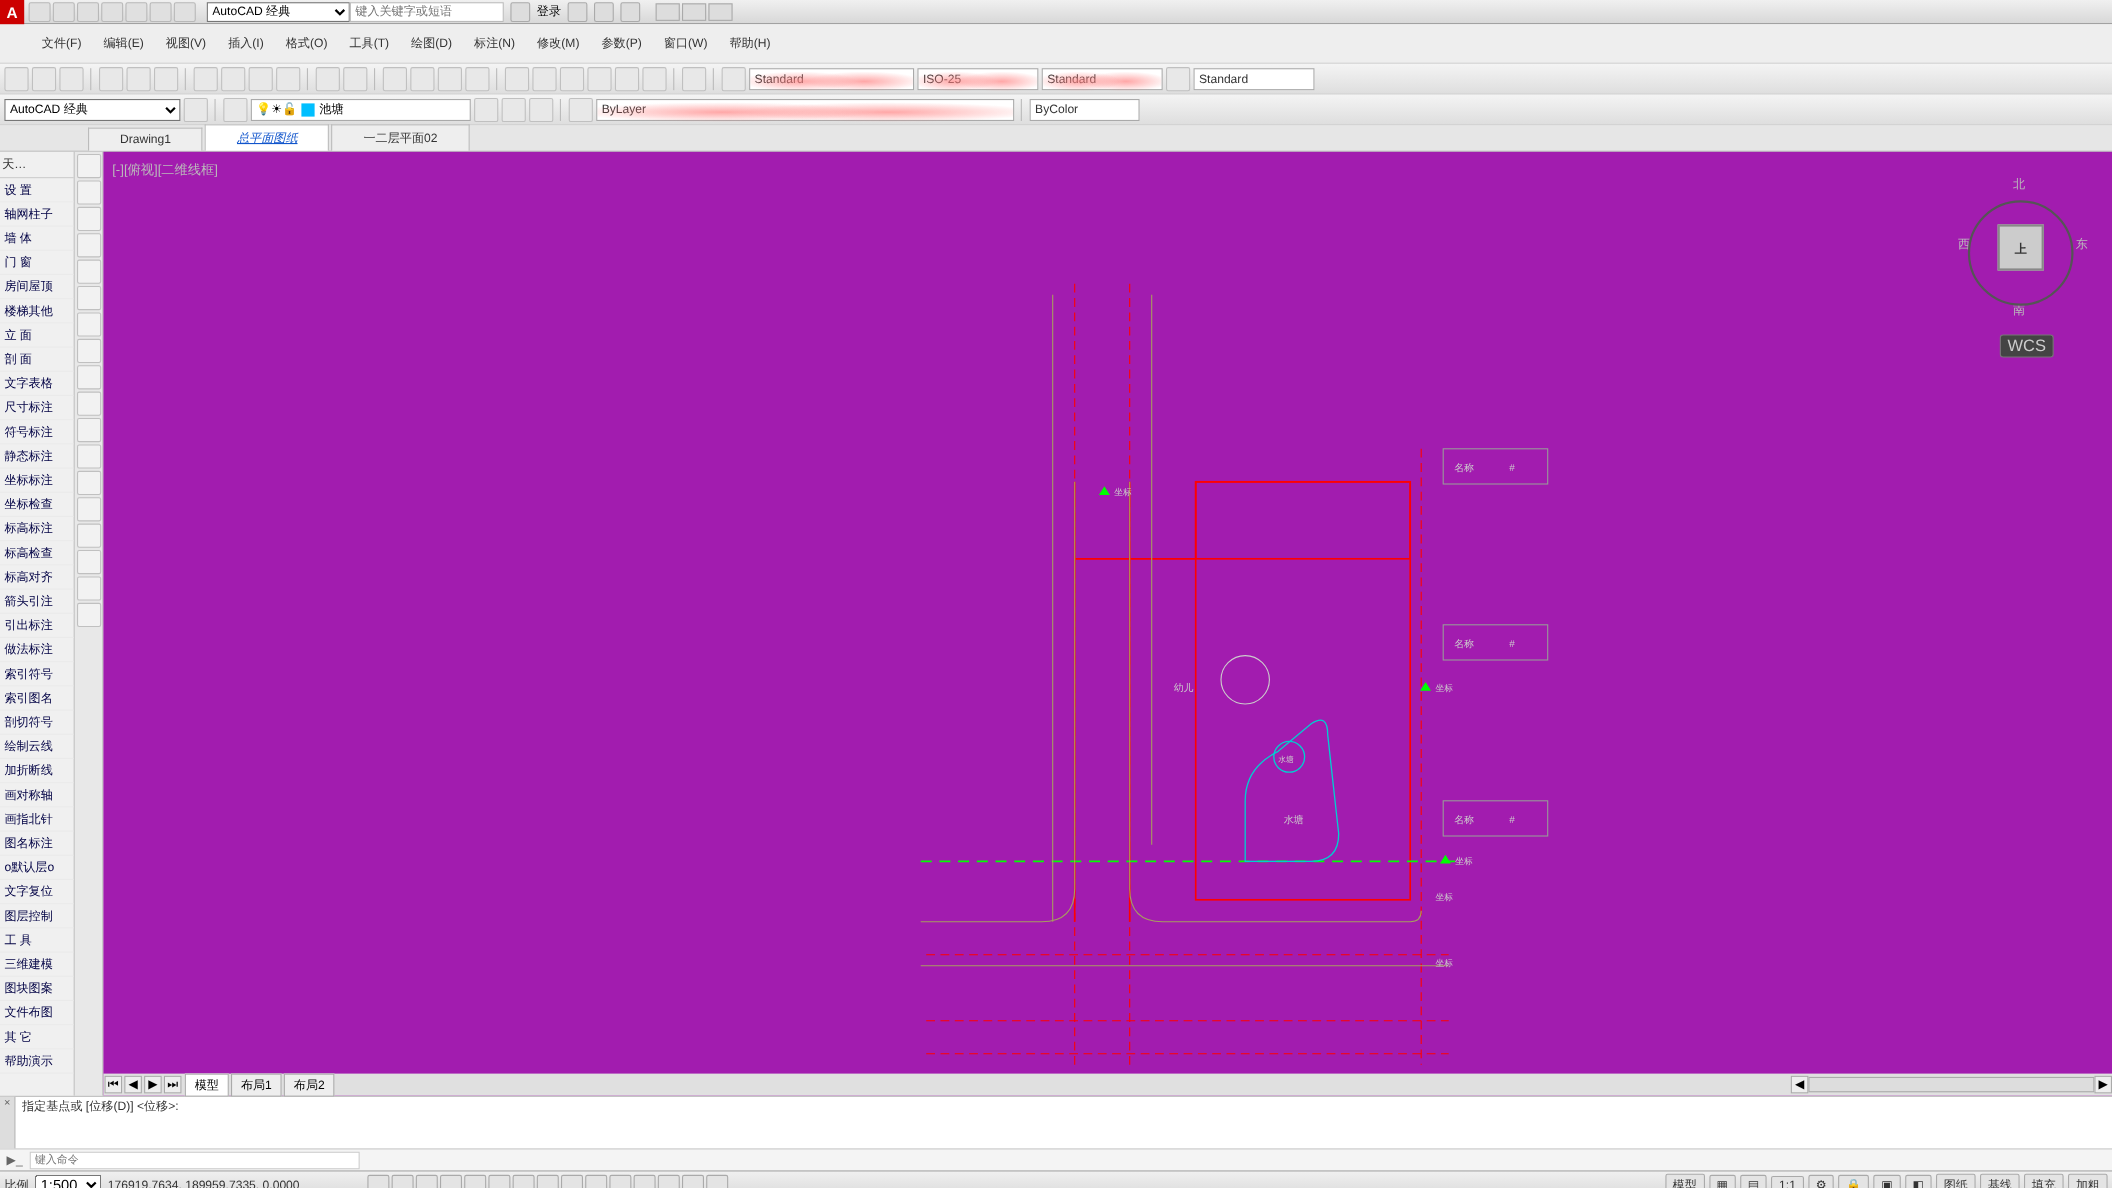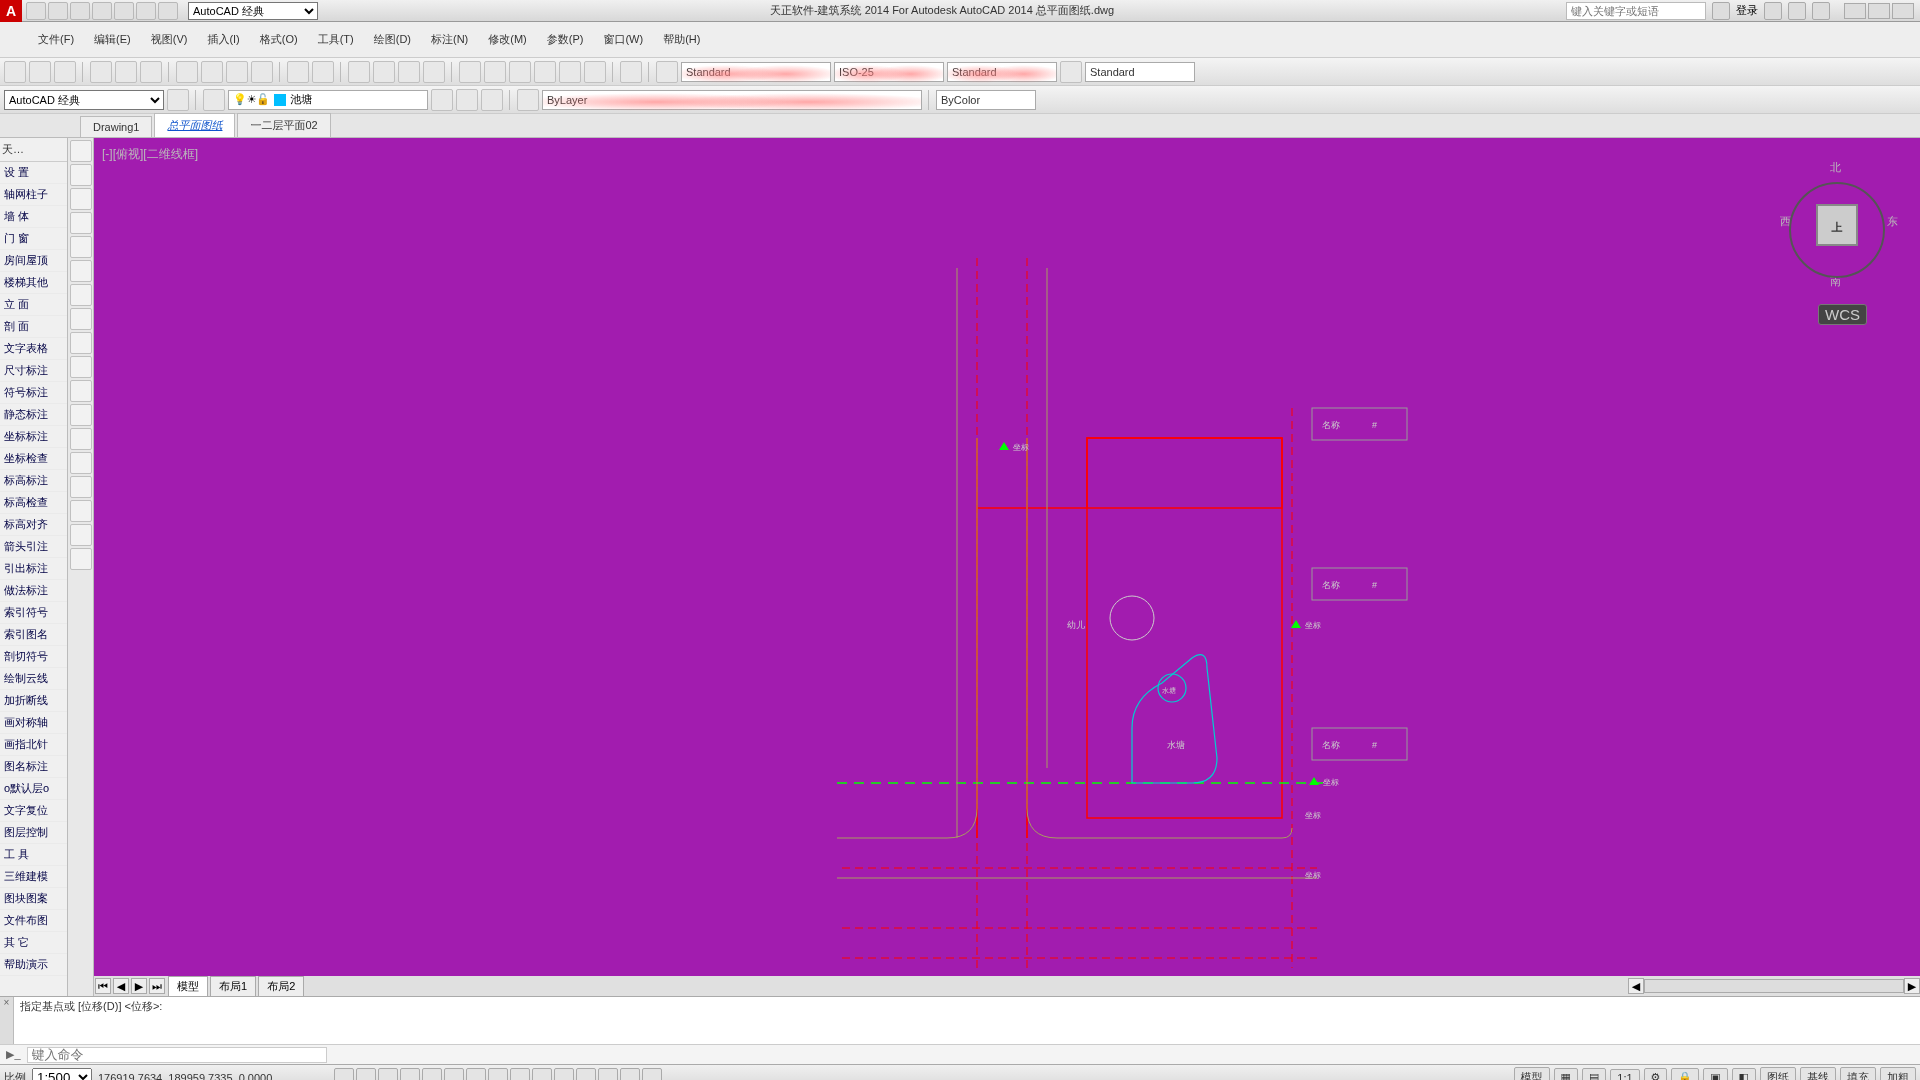--- a/index.html
+++ b/index.html
@@ -36,21 +36,21 @@
   border-radius: 12px; }
 
 
 .prop-row .layer-combo { width: 200px; display:flex; align-items:center; background:#fff; border:1px solid #aaa; height:20px; padding:0 4px; }
 .prop-row .layer-combo .swatch { width:12px; height:12px; background:#00bfff; margin:0 4px; }
 .prop-row .bylayer { width: 380px; }
 .prop-row .bycolor { width: 100px; }
 
 
 .doctabs { height: 24px; background: #e6e6e6; display: flex; align-items: flex-end; padding-left: 80px; border-bottom: 1px solid #bbb; }
-.doctabs .tab { padding: 4px 12px; background: #eee; border: 1px solid #bbb; border-bottom: none; margin-right: 2px; font-size: 11px; color: #333; }
+.doctabs .tab { padding: 4px 28px; background: #eee; border: 1px solid #bbb; border-bottom: none; margin-right: 2px; font-size: 11px; color: #333; }
 .doctabs .tab.active { background: #fff; }
 .doctabs .tab.link { color: #1155cc; text-decoration: underline; font-style: italic; }
 
 
 .main { display: flex; height: 858px; position: relative; }
 
 
 .tz-palette { width: 68px; background: #f0f0f0; border-right: 1px solid #bbb; display:flex; flex-direction:column; }
 .tz-title { writing-mode: horizontal-tb; font-size: 11px; padding: 4px 2px; color:#333; border-bottom:1px solid #ccc; }
 .tz-list { flex:1; overflow:hidden; }
@@ -90,21 +90,21 @@
 .model-tabs .mtab.active { background:#fff; }
 .model-tabs .scroll-gap { flex:1; }
 .model-tabs .scroll-arrow { width:16px; height:16px; border:1px solid #aaa; background:#eee; text-align:center; line-height:14px; }
 
 
 .cmdline { height: 48px; background:#fff; border-top:1px solid #aaa; display:flex; }
 .cmdline .x { width:14px; background:#ddd; border-right:1px solid #bbb; text-align:center; color:#666; font-size:10px; }
 .cmdline .history { flex:1; font-size:11px; color:#333; padding:2px 6px; line-height:14px; font-family: Consolas, monospace; }
 .cmd-input-row { height:20px; background:#f4f4f4; border-top:1px solid #ccc; display:flex; align-items:center; padding:0 6px; gap:6px; }
 .cmd-input-row .prompt { color:#666; font-size:11px; }
-.cmd-input-row input { flex:0 0 300px; height:16px; border:1px solid #ccc; font-size:13px; padding:0 4px; }
+.cmd-input-row input { flex:0 0 300px; height:16px; border:1px solid #ccc; font-size:10px; padding:0 4px; }
 
 
 .statusbar { height:26px; background:linear-gradient(#f0f0f0,#d8d8d8); display:flex; align-items:center; padding:0 4px; gap:6px; border-top:1px solid #aaa; font-size:11px; color:#333; }
 .statusbar .coords { width:230px; }
 .statusbar .toggles { display:flex; gap:2px; }
 .statusbar .toggles .tg { width:20px; height:20px; background:#e4e4e4; border:1px solid #aaa; border-radius:2px; }
 .statusbar .spacer { flex:1; }
 .statusbar .right-status { display:flex; gap:4px; align-items:center; }
 .statusbar .rbtn { padding:2px 6px; background:#e4e4e4; border:1px solid #aaa; border-radius:2px; }
 
@@ -127,21 +127,20 @@
     <div class="tool"></div>
     <div class="tool"></div>
     <div class="tool"></div>
     <div class="tool"></div>
     <div class="tool"></div>
     <div class="tool"></div>
   </div>
   <div class="workspace">
     <select class="ws"><option>AutoCAD 经典</option></select>
   </div>
-  <div class="title-center">天正软件-建筑系统 2014  For Autodesk AutoCAD 2014    总平面图纸.dwg</div>
   <div class="right-cluster">
     <input class="search" placeholder="键入关键字或短语" style="">
     <div class="small-icon"></div>
     <span>登录</span>
     <div class="small-icon"></div>
     <div class="small-icon"></div>
     <div class="small-icon"></div>
     <div class="win-btns">
       <div></div>
       <div></div>

